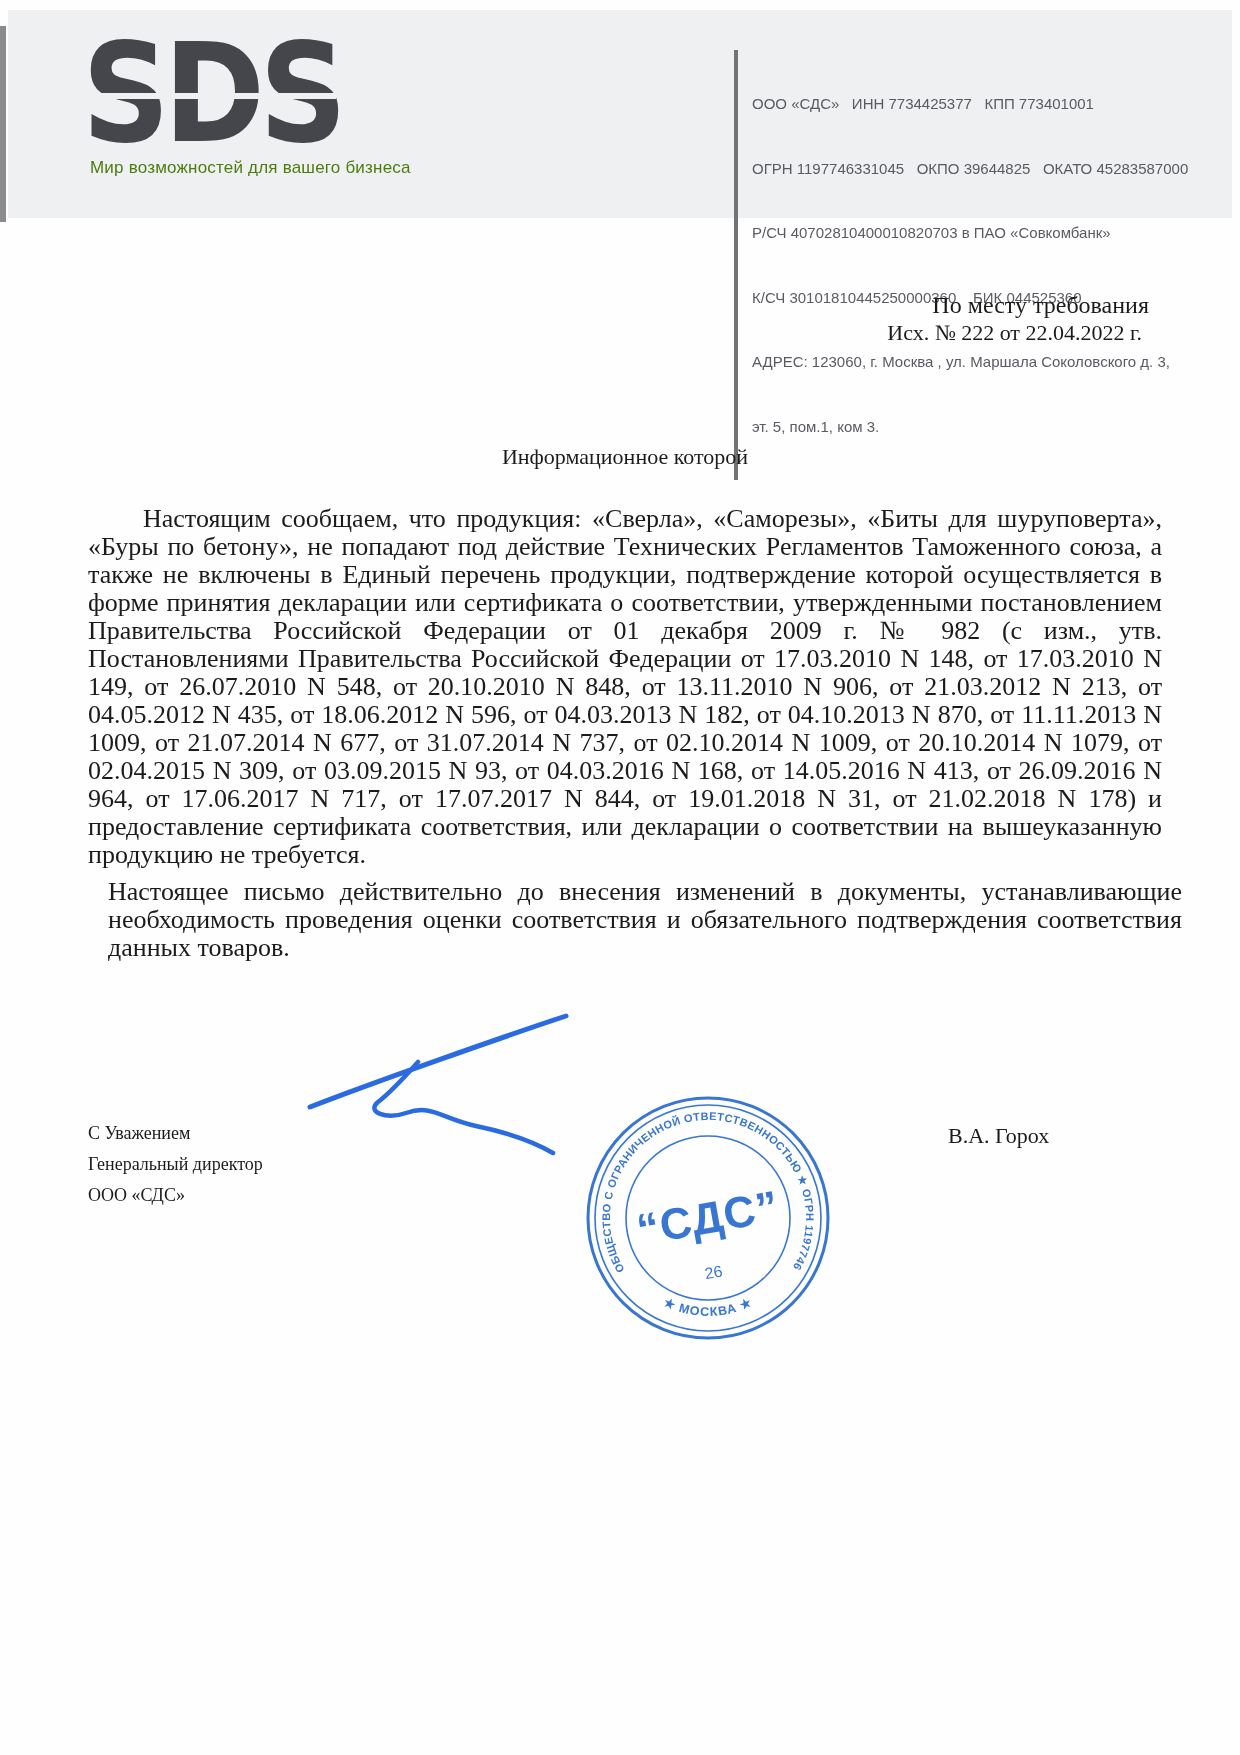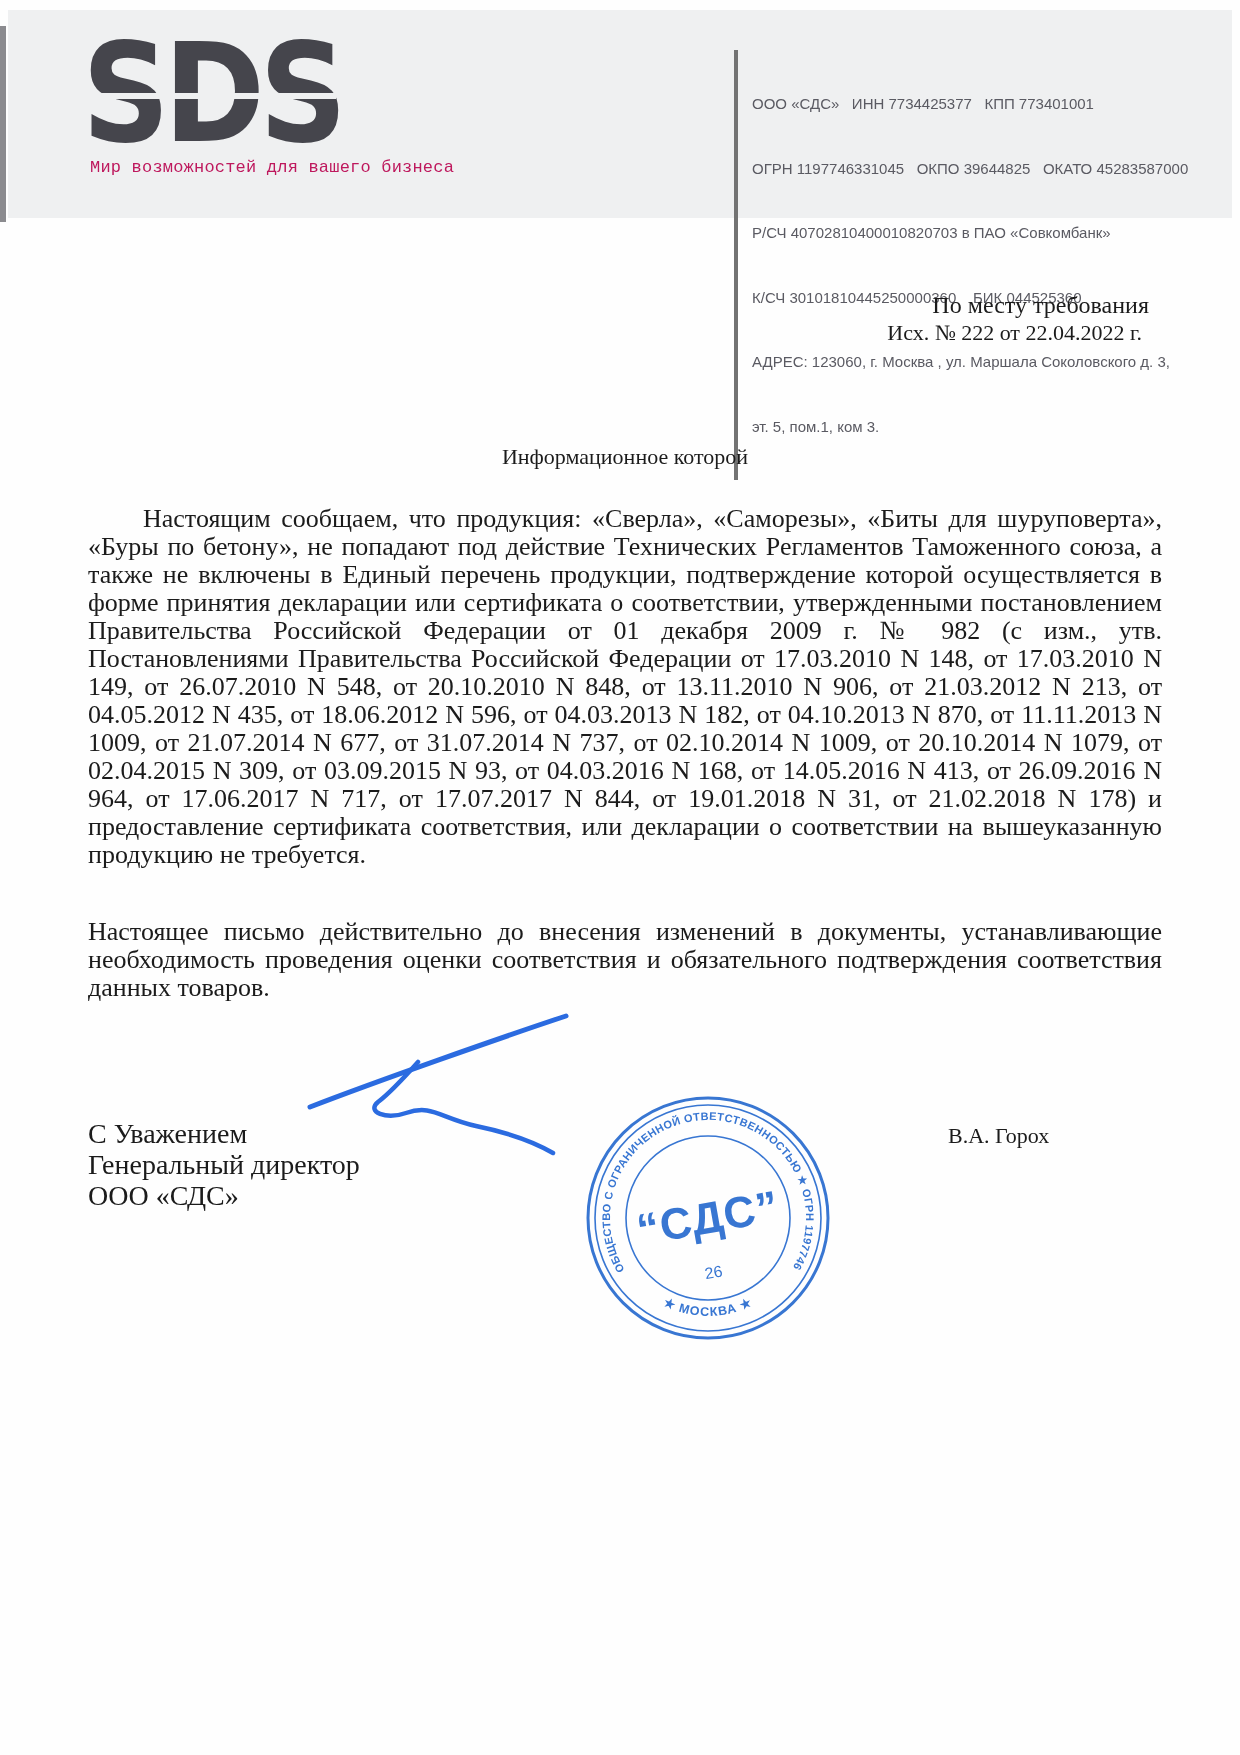--- a/index.html
+++ b/index.html
@@ -27,22 +27,22 @@
     font-weight:900;font-size:122px;line-height:1;
     letter-spacing:-6px;color:#45454c;
     transform:scaleY(1.12);transform-origin:top left;
   }
   .logo-slit{
     position:absolute;left:84px;top:93px;width:252px;height:6px;
     background:#eff0f1;
   }
   .tagline{
     position:absolute;left:90px;top:158px;
-    font-family:Liberation Mono, monospace;
-    font-size:17px;color:#be185d;letter-spacing:.2px;
+    font-family:Liberation Sans, sans-serif;
+    font-size:17px;color:#4d7c0f;letter-spacing:.2px;
   }
   .requisites{
     position:absolute;left:734px;top:50px;
     border-left:4px solid #737373;
     padding-left:14px;
     font-family:"Liberation Sans", sans-serif;
     font-size:15px;line-height:21.5px;
     color:#5a5a62;
     white-space:pre;
   }
@@ -59,25 +59,25 @@
   .letter-title{
     position:absolute;left:88px;top:444px;width:1074px;
     text-align:center;font-size:22px;
   }
   .para{
     position:absolute;left:88px;width:1074px;
     font-size:26px;line-height:28px;
     text-align:justify;
   }
   .para1{top:505px;text-indent:55px;}
-  .para2{top:918px;}
+  .para2{top:878px;margin-left:20px;}
   
   .signoff{
     position:absolute;left:88px;top:1118px;
-    font-size:28px;line-height:31px;
+    font-size:18px;line-height:31px;
   }
   .signee{
     position:absolute;left:948px;top:1123px;
     font-size:22px;
     text-align:center;
   }
   .signature-svg{position:absolute;left:290px;top:1000px;}
   .stamp-svg{position:absolute;left:580px;top:1090px;opacity:.95;}
 </style>
 </head>

